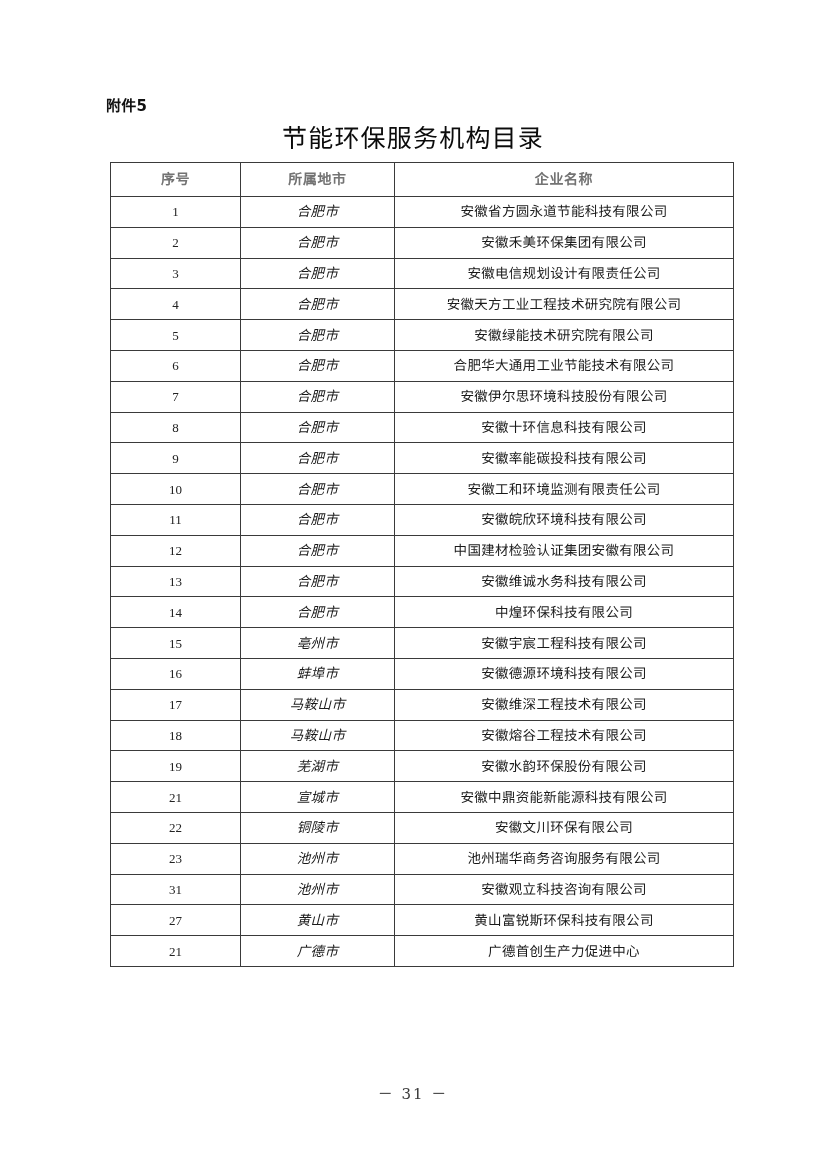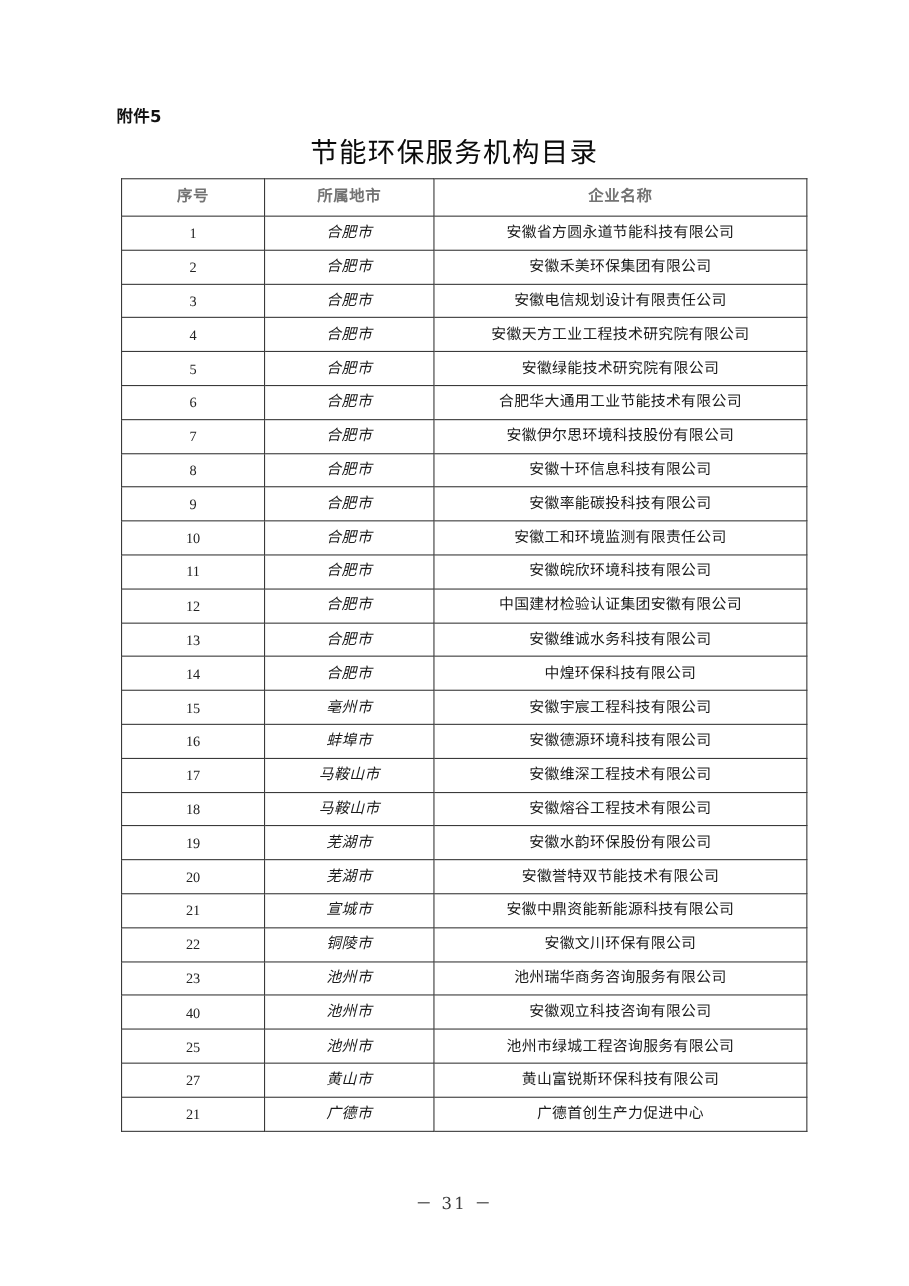--- a/index.html
+++ b/index.html
@@ -240,48 +240,38 @@
             <td class="idx">18</td>
             <td class="city">马鞍山市</td>
             <td class="name">安徽熔谷工程技术有限公司</td>
           </tr>
           <tr>
             <td class="idx">19</td>
             <td class="city">芜湖市</td>
             <td class="name">安徽水韵环保股份有限公司</td>
           </tr>
           <tr>
-            <td class="idx">20</td>
-            <td class="city">芜湖市</td>
-            <td class="name">安徽誉特双节能技术有限公司</td>
-          </tr>
-          <tr>
             <td class="idx">21</td>
             <td class="city">宣城市</td>
             <td class="name">安徽中鼎资能新能源科技有限公司</td>
           </tr>
           <tr>
             <td class="idx">22</td>
             <td class="city">铜陵市</td>
             <td class="name">安徽文川环保有限公司</td>
           </tr>
           <tr>
             <td class="idx">23</td>
             <td class="city">池州市</td>
             <td class="name">池州瑞华商务咨询服务有限公司</td>
           </tr>
           <tr>
-            <td class="idx">40</td>
+            <td class="idx">31</td>
             <td class="city">池州市</td>
             <td class="name">安徽观立科技咨询有限公司</td>
-          </tr>
-          <tr>
-            <td class="idx">25</td>
-            <td class="city">池州市</td>
-            <td class="name">池州市绿城工程咨询服务有限公司</td>
           </tr>
           <tr>
             <td class="idx">27</td>
             <td class="city">黄山市</td>
             <td class="name">黄山富锐斯环保科技有限公司</td>
           </tr>
           <tr>
             <td class="idx">21</td>
             <td class="city">广德市</td>
             <td class="name">广德首创生产力促进中心</td>

